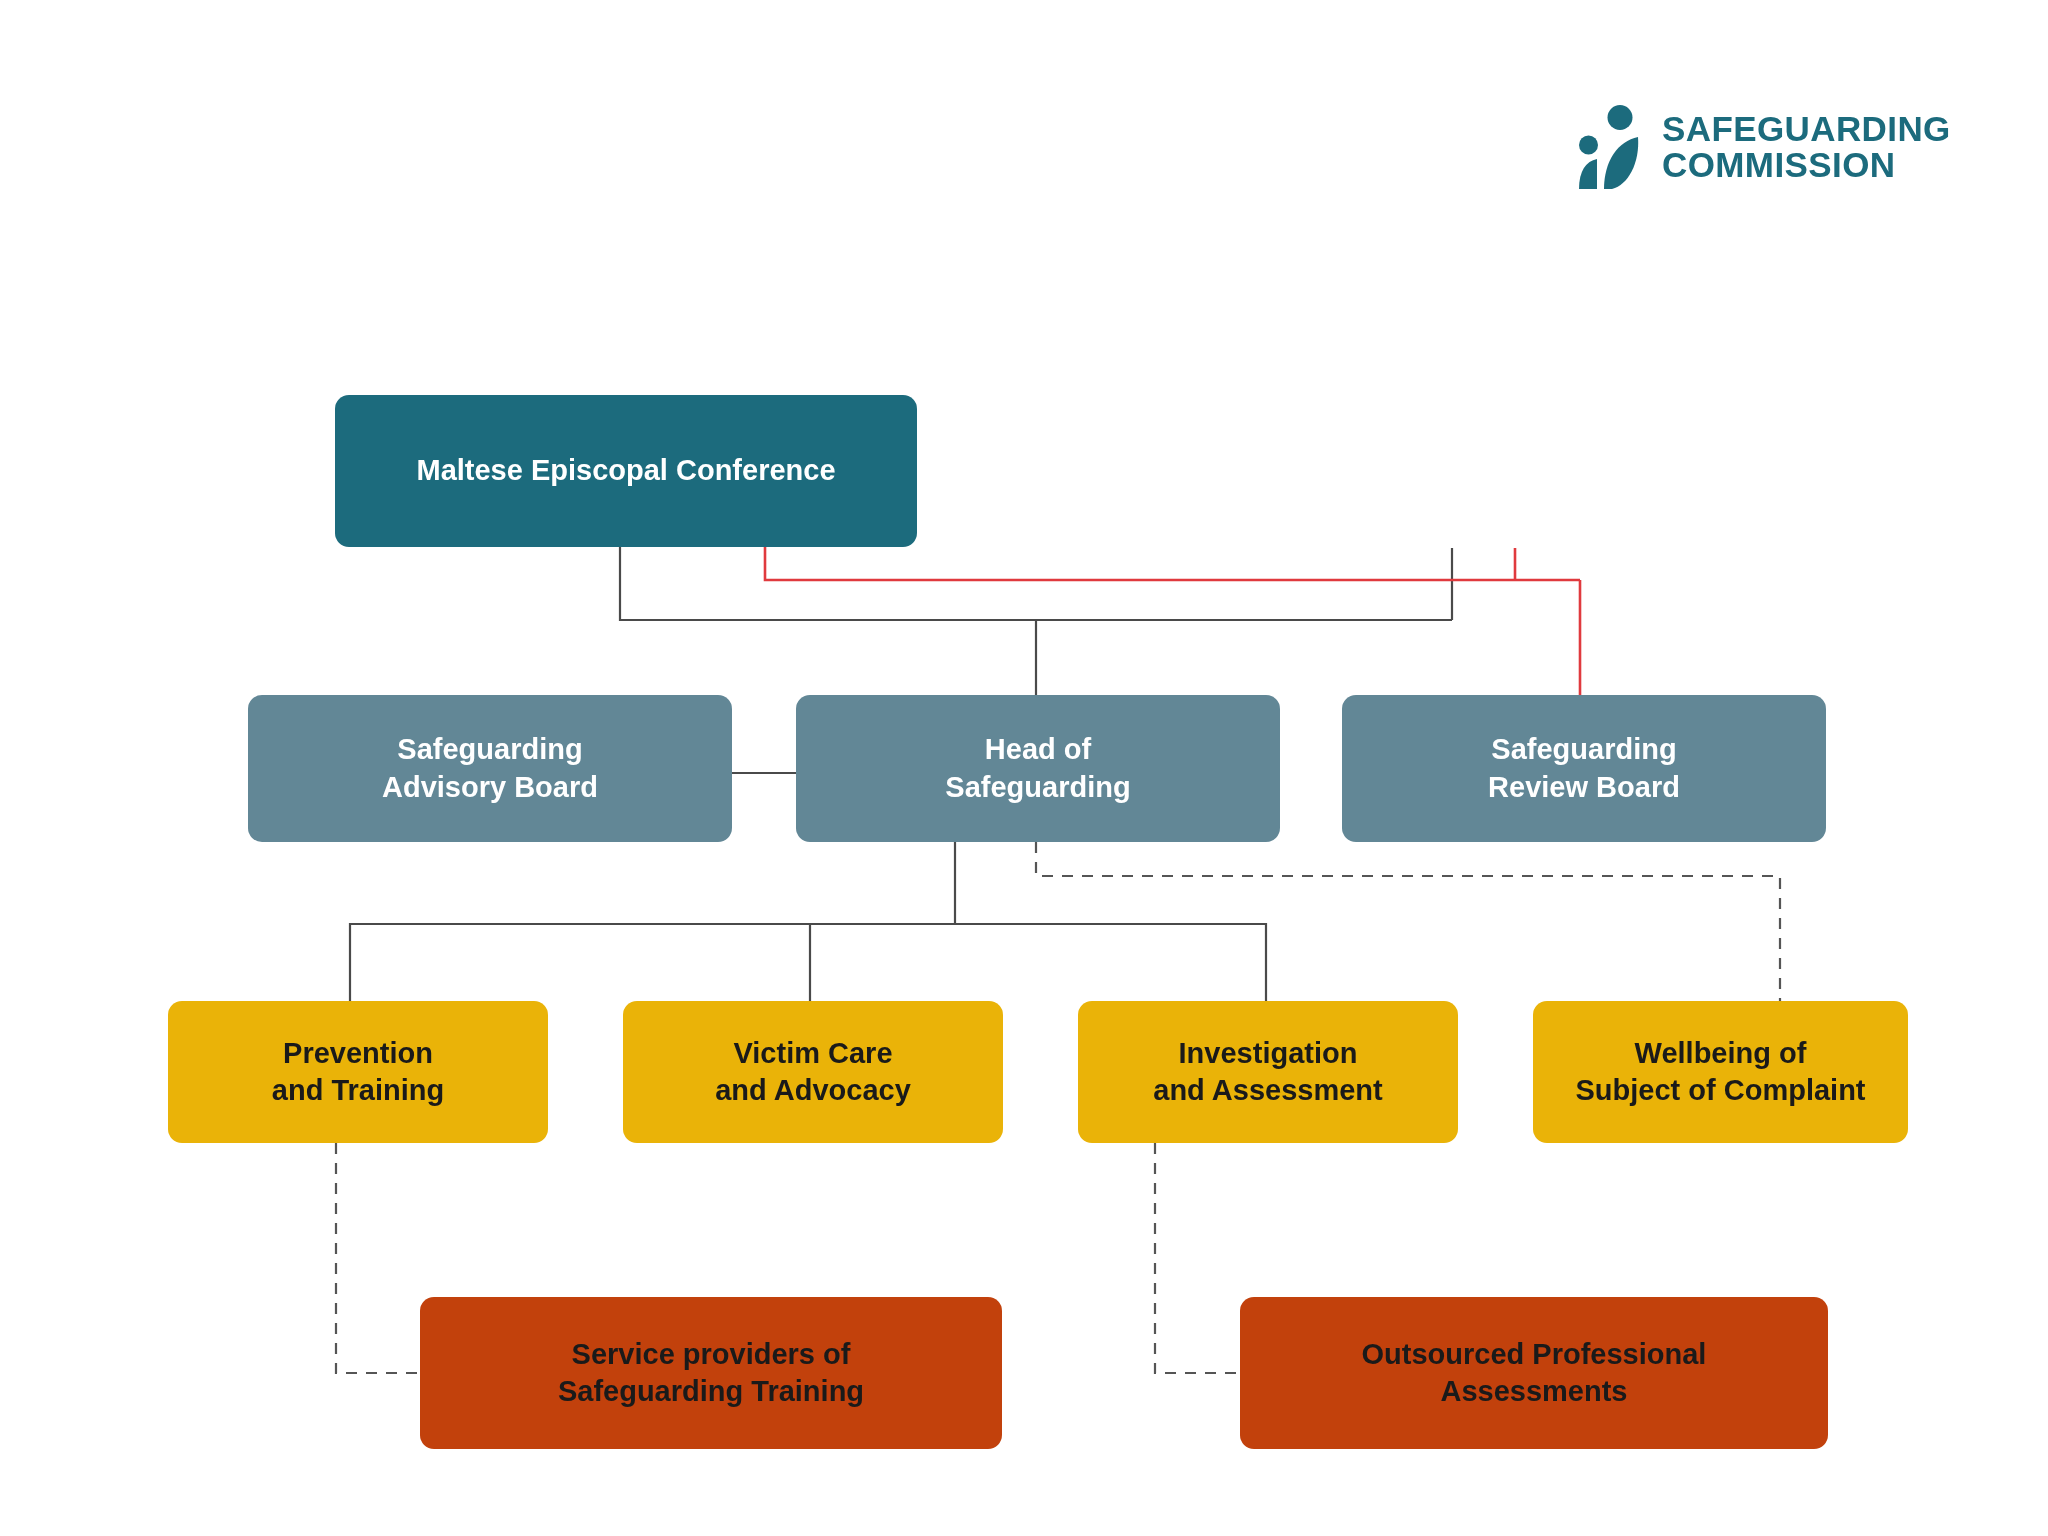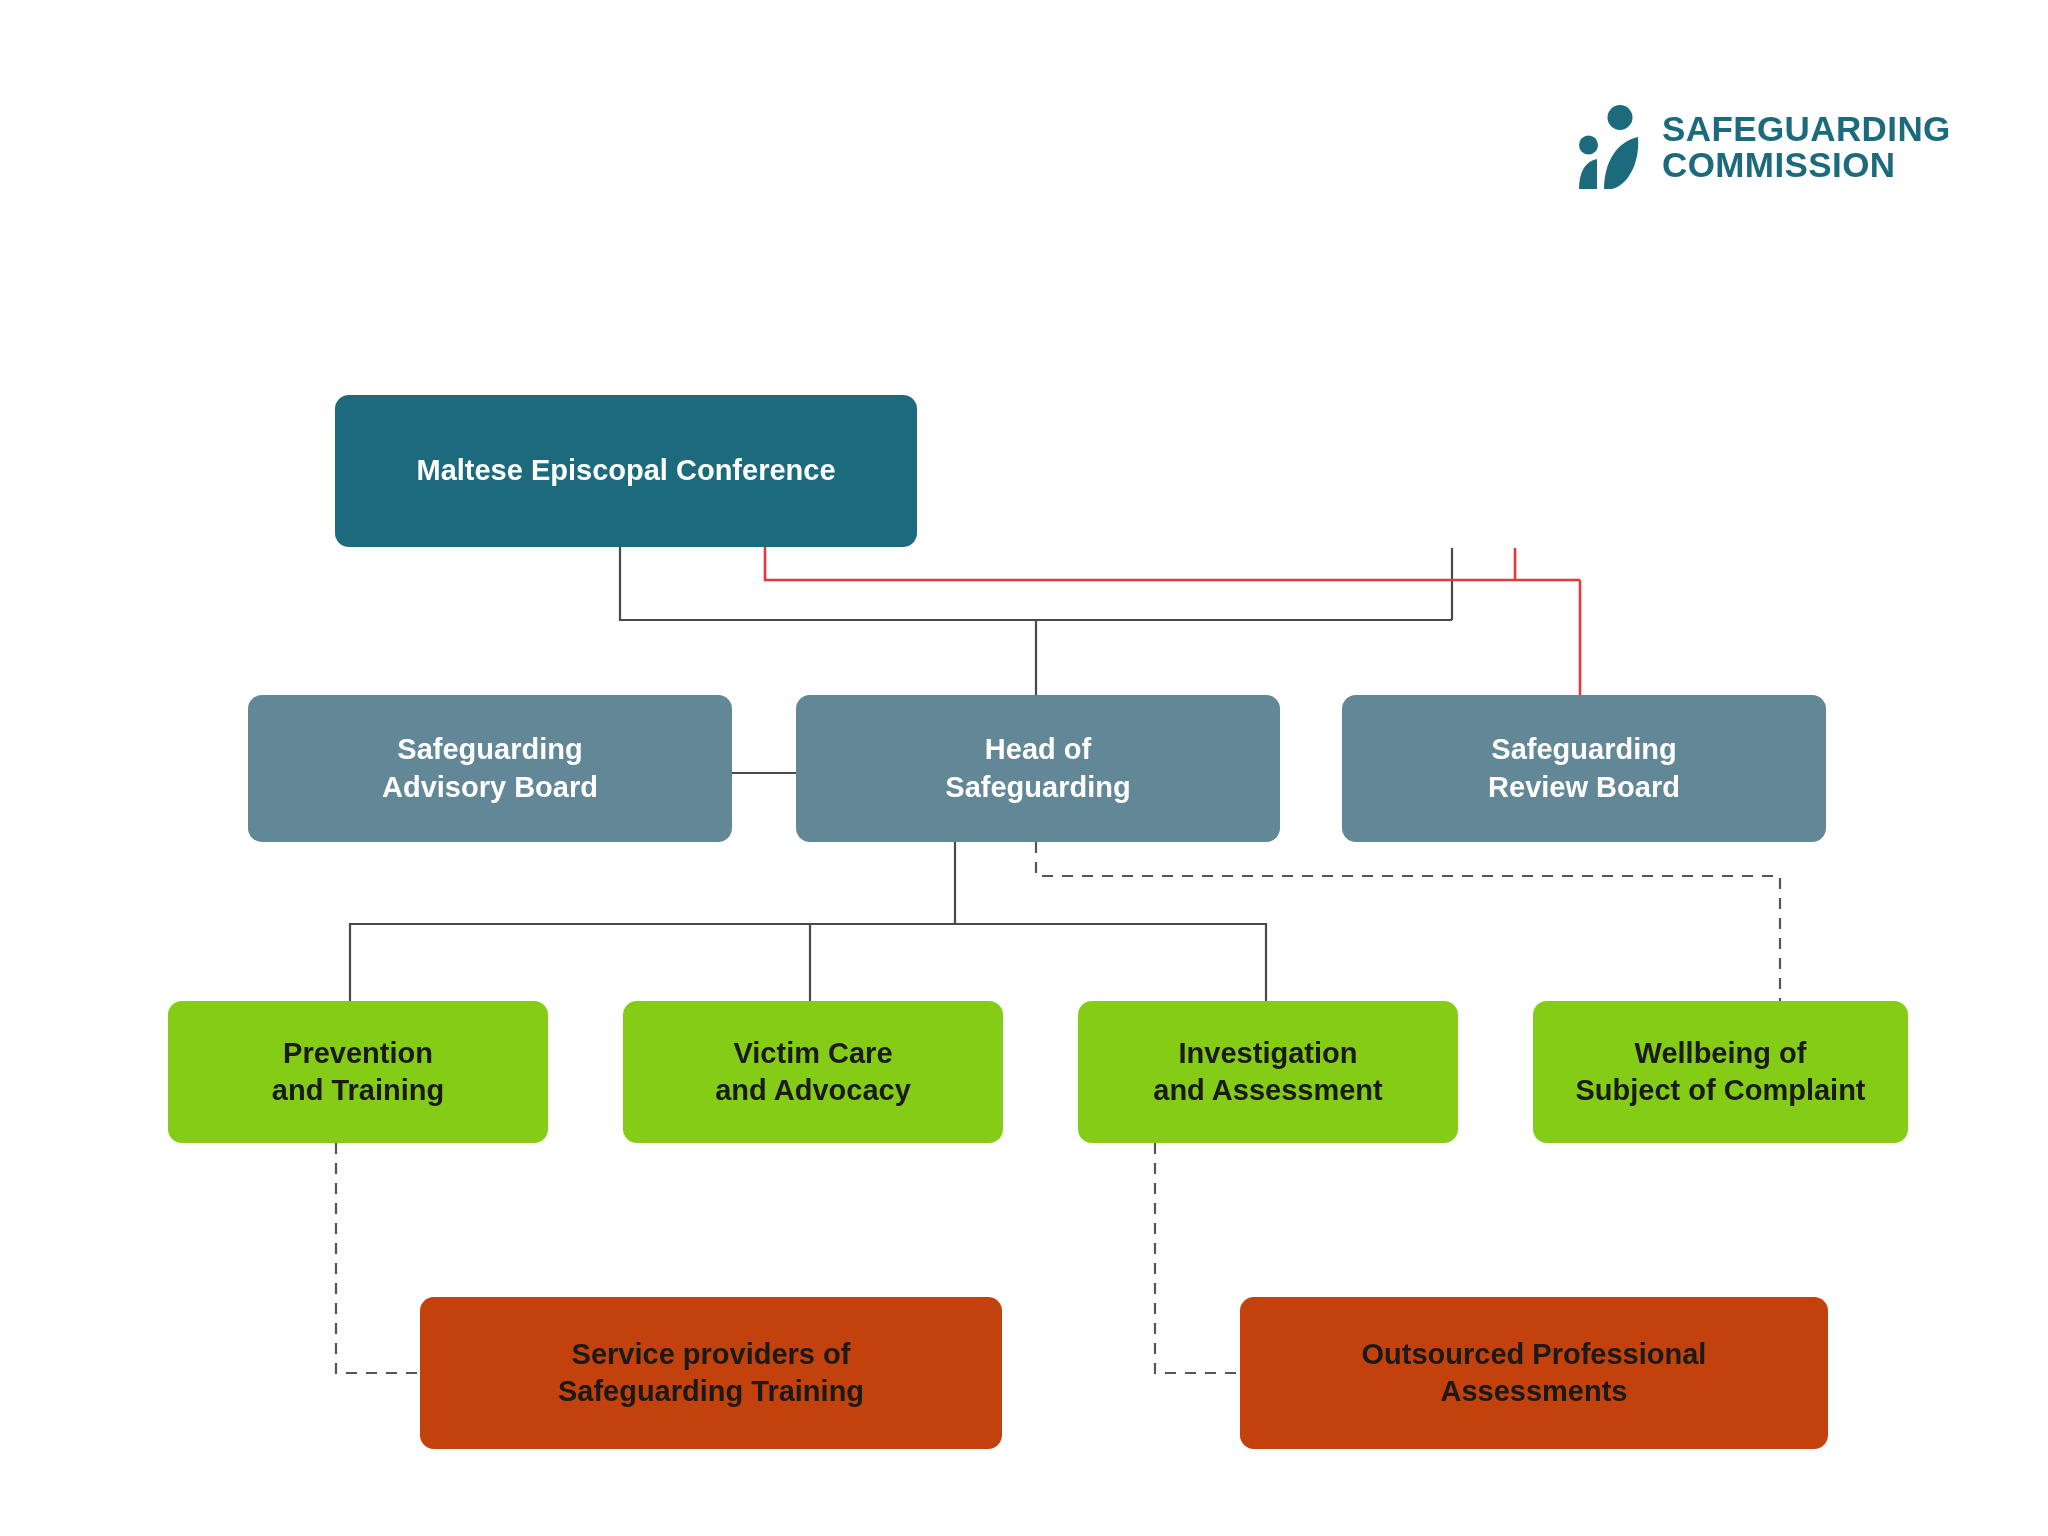--- a/index.html
+++ b/index.html
@@ -81,21 +81,21 @@
 
   .lvl-two {
     background: #628796;
   }
   .lvl-two .label {
     color: #ffffff;
     font-size: 29px;
   }
 
   .lvl-three {
-    background: #84cc16;
+    background: #eab308;
   }
   .lvl-three .label {
     color: #1A1A1A;
     font-size: 29px;
   }
 
   .lvl-four {
     background: #c2410c;
   }
   .lvl-four .label {

